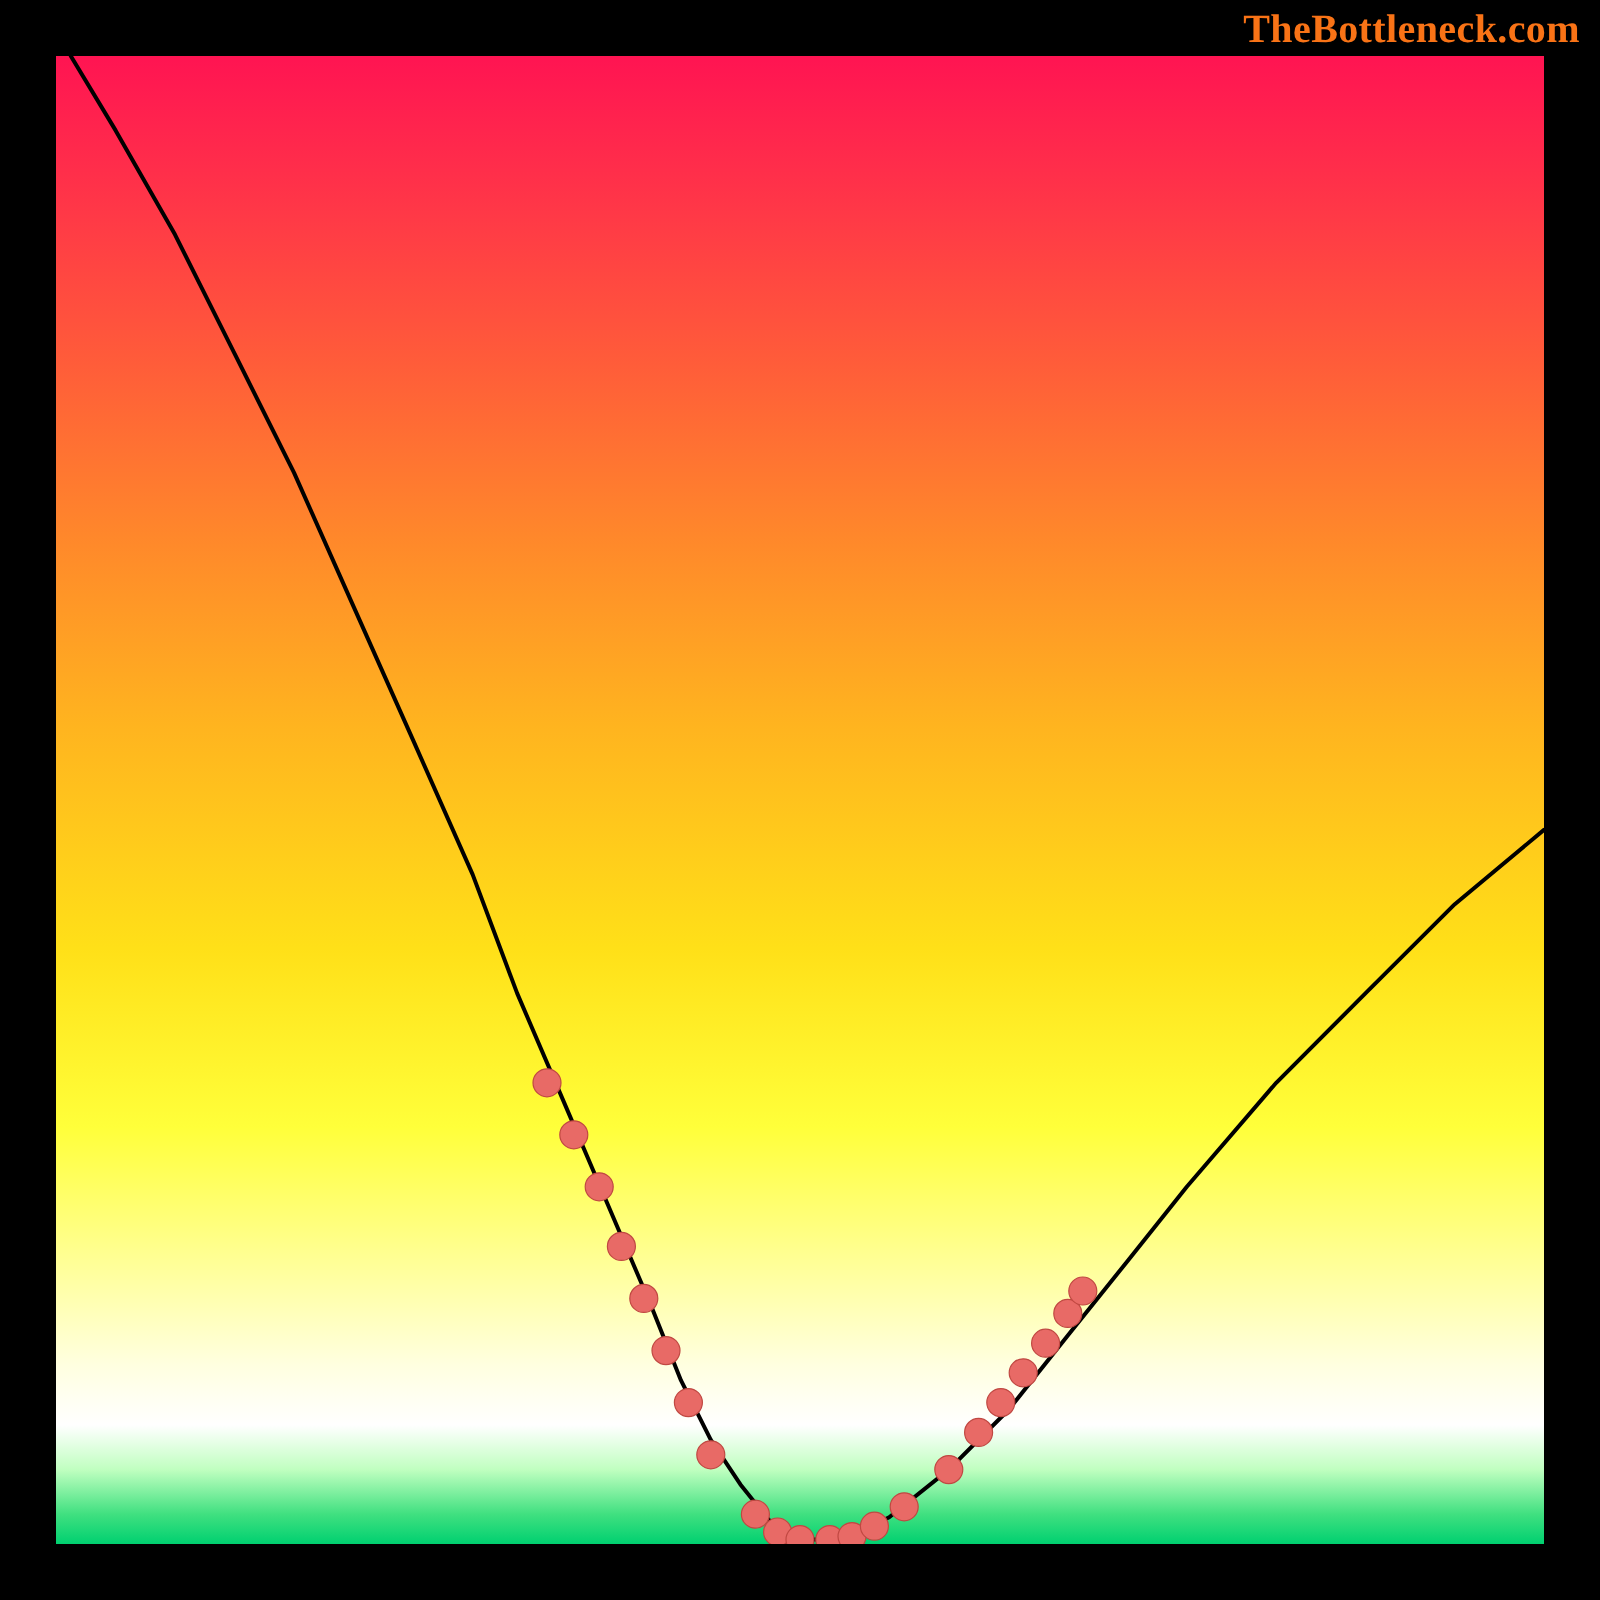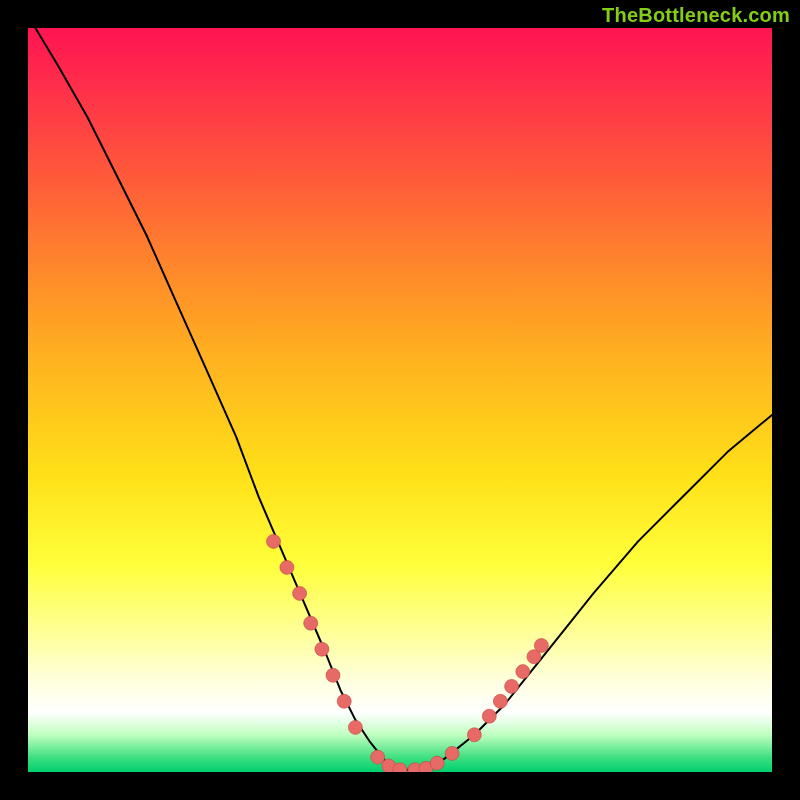--- a/index.html
+++ b/index.html
@@ -44,24 +44,24 @@
     left: 0;
     top: 0;
     width: 744px;
     height: 744px;
     pointer-events: none;
   }
   #watermark {
     position: absolute;
     top: 4px;
     right: 10px;
-    font-family: Liberation Sans, sans-serif;
+    font-family: Liberation Serif, serif;
     font-size: 20px;
     font-weight: 600;
-    color: #84cc16;
+    color: #f97316;
     letter-spacing: 0.2px;
     user-select: none;
     text-align: center;
   }
 </style>
 </head>
 <body>
 
 <div id="chart-container">
   <div id="plot-area"></div>

